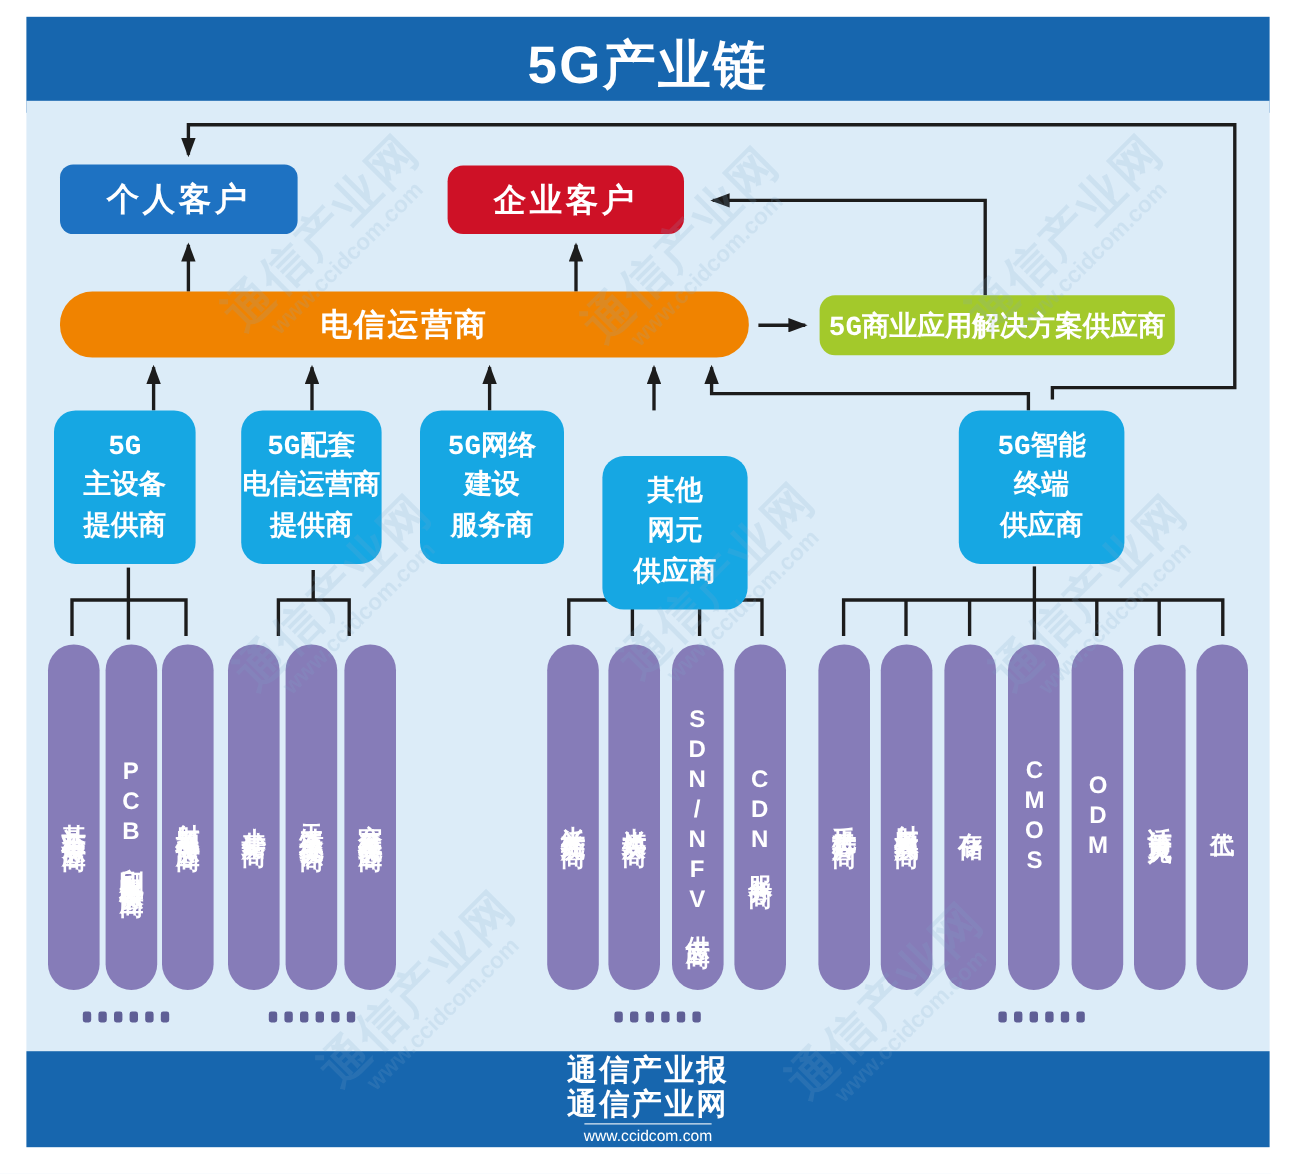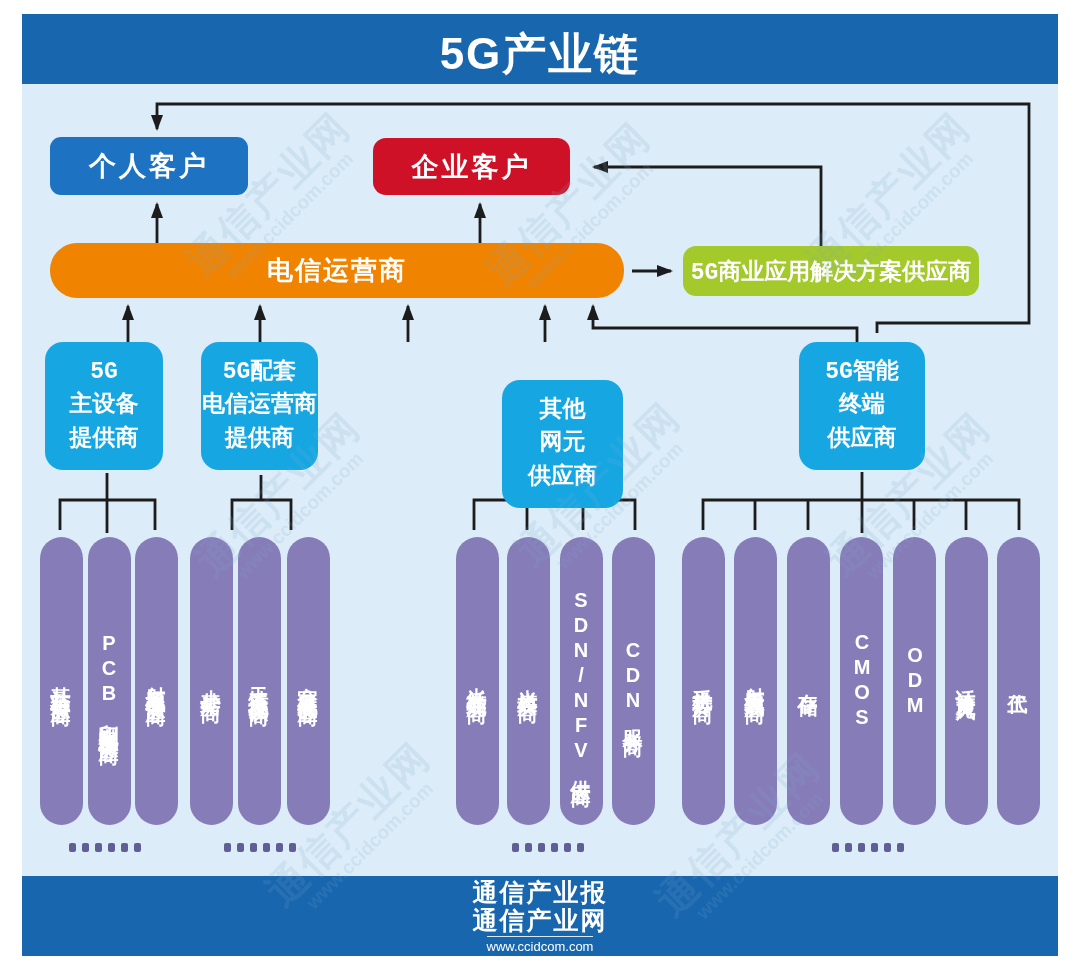--- a/index.html
+++ b/index.html
@@ -23,21 +23,21 @@
        background:var(--personal-blue,#1e72c2);font-size:27px;font-weight:600;letter-spacing:3px;}
   .enterprise{left:373px;top:138px;width:197px;height:57px;border-radius:13px;
        background:var(--enterprise-red,#ce1126);font-size:27px;font-weight:600;letter-spacing:3px;}
   .operator{left:50px;top:243px;width:574px;height:55px;border-radius:27px;
        background:var(--operator-orange,#f08300);font-size:26px;font-weight:600;letter-spacing:2px;}
   .solution{left:683px;top:246px;width:296px;height:50px;border-radius:13px;
        background:var(--solution-green,#a3c92b);font-size:23px;font-weight:600;}
   .supplier{top:342px;height:128px;border-radius:18px;background:var(--supplier-cyan,#16a7e3);
        font-size:23px;font-weight:600;line-height:1.45;flex-direction:column;}
   .sup1{left:45px;width:118px;} .sup2{left:201px;width:117px;} .sup3{left:350px;width:120px;}
-  .sup4{left:502px;width:121px;margin-top:38px;} .sup5{left:799px;width:126px;}
+  .sup4{left:502px;width:121px;margin-top:38px;} .sup5{left:799px;width:138px;}
   .pill{position:absolute;top:537px;width:43px;height:288px;border-radius:22px;z-index:3;
        background:var(--vendor-purple,#867cb8);color:#fff;
        writing-mode:vertical-rl;text-orientation:upright;
        display:flex;align-items:center;justify-content:center;
        font-size:20px;font-weight:600;letter-spacing:3px;}
   .dots{position:absolute;top:838px;width:90px;height:18px;z-index:3;
        display:flex;align-items:center;justify-content:center;gap:6px;}
   .dots i{display:block;width:7px;height:9px;border-radius:2px;background:var(--dots-purple,#5f5f96);}
   .footer{position:absolute;left:22px;top:876px;width:1036px;height:80px;z-index:3;
        background:var(--header-blue,#1766ae);display:flex;flex-direction:column;
@@ -123,20 +123,25 @@
   <div class="node supplier sup1">
     <span>5G</span>
     <span>主设备</span>
     <span>提供商</span>
   </div>
   <div class="node supplier sup2">
     <span>5G配套</span>
     <span>电信运营商</span>
     <span>提供商</span>
   </div>
+  <div class="node supplier sup3">
+    <span>5G网络</span>
+    <span>建设</span>
+    <span>服务商</span>
+  </div>
   <div class="node supplier sup4">
     <span>其他</span>
     <span>网元</span>
     <span>供应商</span>
   </div>
   <div class="node supplier sup5">
     <span>5G智能</span>
     <span>终端</span>
     <span>供应商</span>
   </div>

